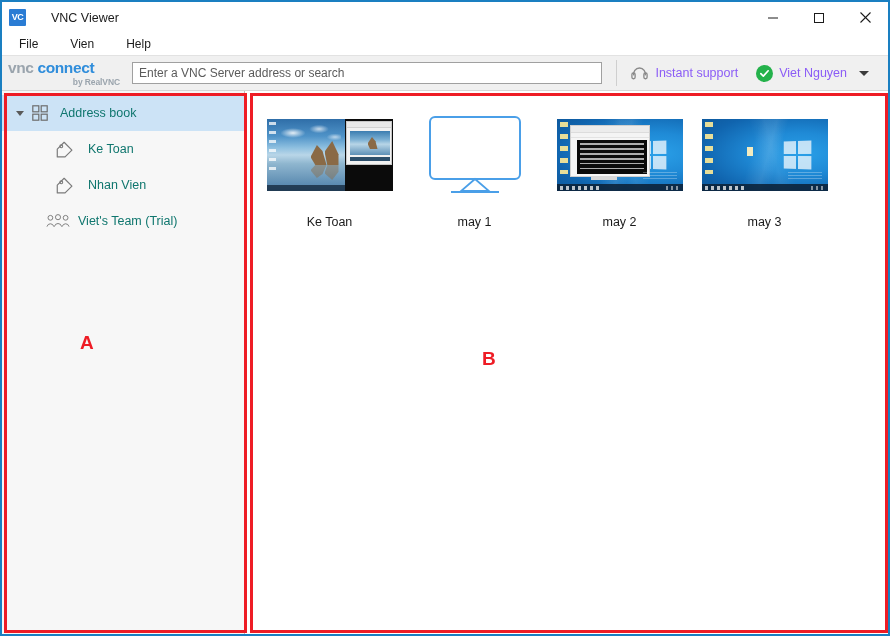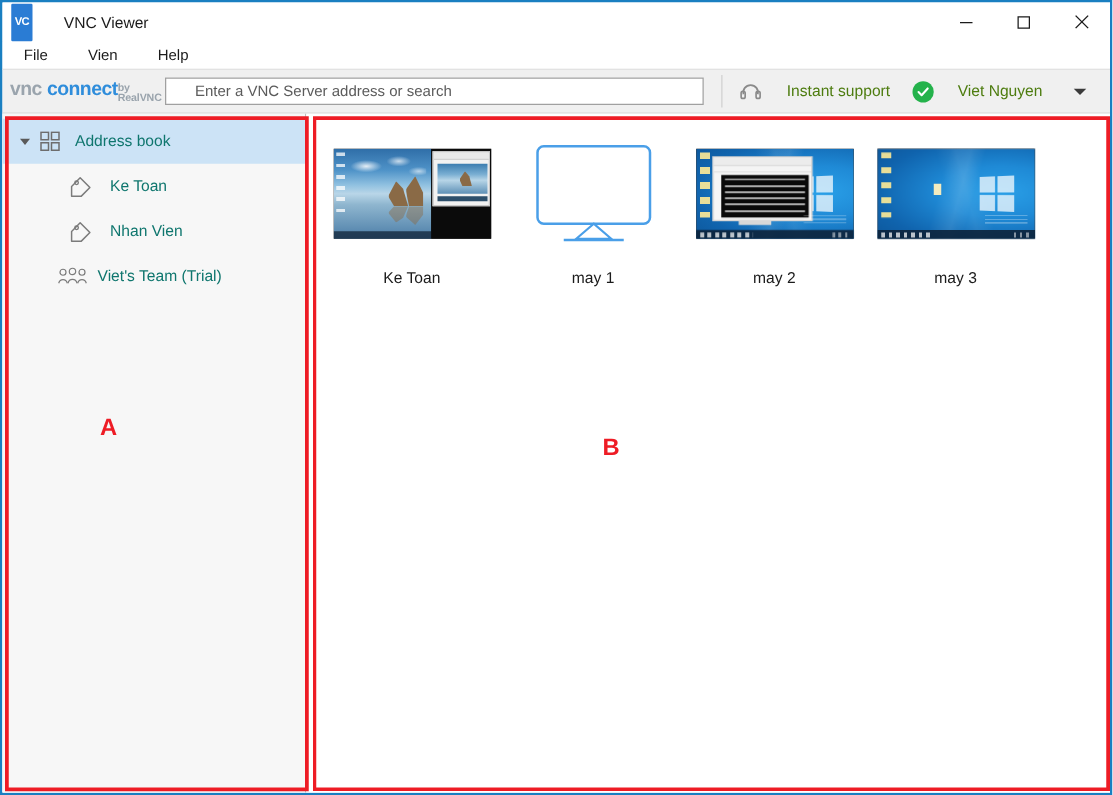--- a/index.html
+++ b/index.html
@@ -18,21 +18,21 @@
 
   
   .titlebar {
     position: relative;
     height: 31px;
     background: #ffffff;
     display: flex;
     align-items: center;
   }
   .app-icon {
-    width: 17px; height: 30px;
+    width: 17px; height: 17px;
     margin-left: 7px; margin-right: 9px;
     background: #2a7cd4;
     display: flex; align-items: center; justify-content: center;
     border-radius: 1px;
     flex: 0 0 auto;
   }
   .app-icon span {
     color: #fff; font-size: 9px; font-weight: bold;
     letter-spacing: -0.5px; line-height: 1;
     font-family: "Liberation Sans", sans-serif;
@@ -68,21 +68,21 @@
   .toolbar {
     height: 36px;
     background: #f0f0f0;
     border-top: 1px solid #e2e2e2;
     border-bottom: 1px solid #d6d6d6;
     display: flex; align-items: center;
     padding: 0 10px 0 6px;
   }
   .brand {
     width: 112px;
-    display: flex; flex-direction: row;
+    display: flex; flex-direction: column;
     align-items: flex-start;
     line-height: 1;
     flex: 0 0 auto;
   }
   .brand-top { display: flex; align-items: baseline; }
   .brand-vnc {
     font-size: 15.5px; font-weight: bold; color: #9aa4ad;
     letter-spacing: -0.4px;
   }
   .brand-connect {
@@ -94,43 +94,43 @@
     font-size: 8.5px; color: #9aa4ad; font-weight: bold;
     margin-top: 2px; letter-spacing: -0.1px;
   }
   .searchbox {
     flex: 1 1 auto;
     height: 22px;
     margin-left: 12px; margin-right: 10px;
     background: #ffffff;
     border: 1px solid #a0a0a0;
     display: flex; align-items: center;
-    padding: 0 23px;
+    padding: 0 6px;
     max-width: 500px;
   }
   .searchbox input {
     border: none; outline: none;
     width: 100%;
     font-size: 12px;
     font-family: "Liberation Sans", sans-serif;
     color: #1b1b1b;
     background: transparent;
   }
   .searchbox input::placeholder { color: #5b5b5b; opacity: 1; }
   .tb-sep {
     width: 1px; height: 26px;
     background: #cfcfcf;
     margin: 0 4px;
     flex: 0 0 auto;
   }
   .tb-btn {
     display: flex; align-items: center;
-    gap: 19px;
+    gap: 6px;
     padding: 0 9px; height: 30px;
-    font-size: 12.5px; color: #4d7c0f;
+    font-size: 12.5px; color: #8b5cf6;
     flex: 0 0 auto;
   }
   .check-circle {
     width: 17px; height: 17px; border-radius: 50%;
     background: #24b24b;
     display: flex; align-items: center; justify-content: center;
     flex: 0 0 auto;
   }
   .caret-down {
     width: 0; height: 0;

